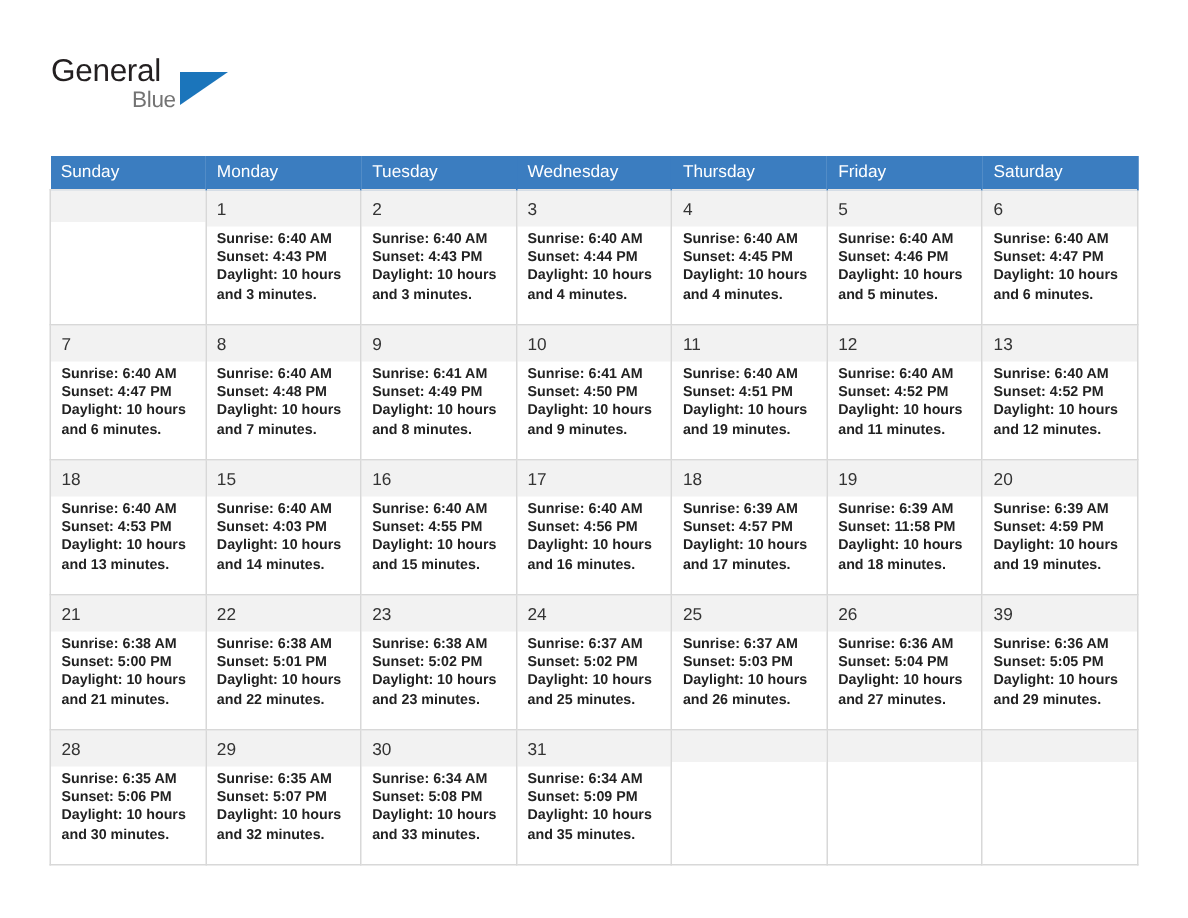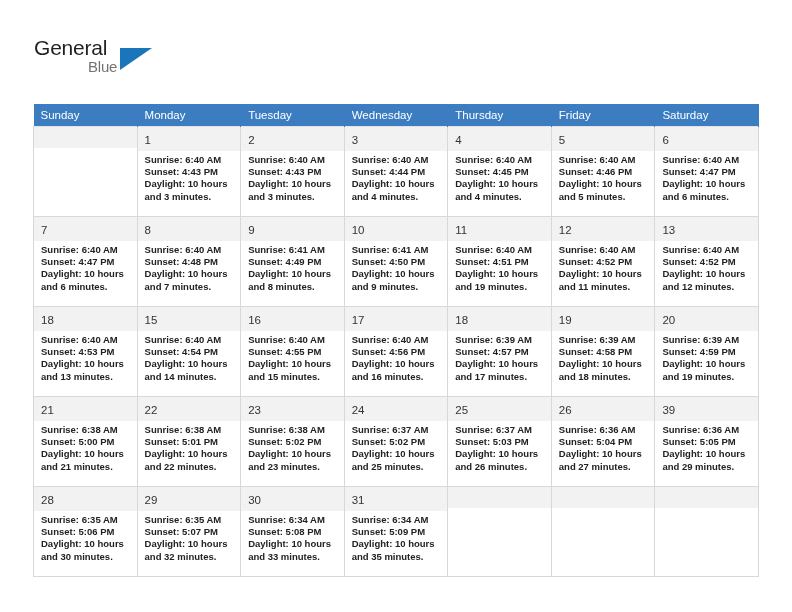--- a/index.html
+++ b/index.html
@@ -310,21 +310,21 @@
               <div>Sunrise: 6:40 AM</div>
               <div>Sunset: 4:53 PM</div>
               <div>Daylight: 10 hours</div>
               <div>and 13 minutes.</div>
             </div>
           </td>
           <td class="">
             <div class="daynum-wrap"><span class="daynum">15</span></div>
             <div class="details">
               <div>Sunrise: 6:40 AM</div>
-              <div>Sunset: 4:54 PM</div>
+              <div>Sunset: 4:03 PM</div>
               <div>Daylight: 10 hours</div>
               <div>and 14 minutes.</div>
             </div>
           </td>
           <td class="">
             <div class="daynum-wrap"><span class="daynum">16</span></div>
             <div class="details">
               <div>Sunrise: 6:40 AM</div>
               <div>Sunset: 4:55 PM</div>
               <div>Daylight: 10 hours</div>
@@ -346,21 +346,21 @@
               <div>Sunrise: 6:39 AM</div>
               <div>Sunset: 4:57 PM</div>
               <div>Daylight: 10 hours</div>
               <div>and 17 minutes.</div>
             </div>
           </td>
           <td class="">
             <div class="daynum-wrap"><span class="daynum">19</span></div>
             <div class="details">
               <div>Sunrise: 6:39 AM</div>
-              <div>Sunset: 4:58 PM</div>
+              <div>Sunset: 11:58 PM</div>
               <div>Daylight: 10 hours</div>
               <div>and 18 minutes.</div>
             </div>
           </td>
           <td class="">
             <div class="daynum-wrap"><span class="daynum">20</span></div>
             <div class="details">
               <div>Sunrise: 6:39 AM</div>
               <div>Sunset: 4:59 PM</div>
               <div>Daylight: 10 hours</div>

